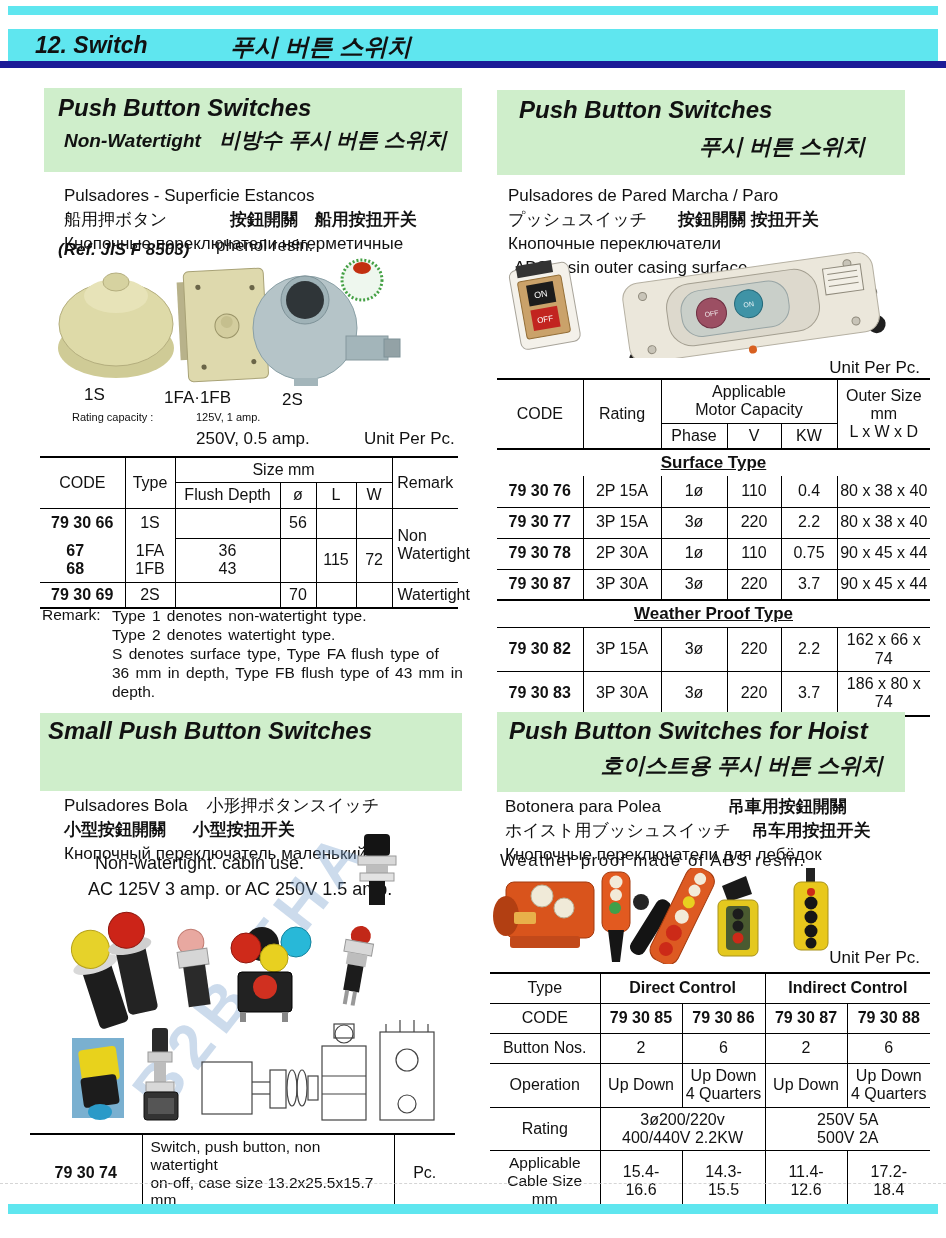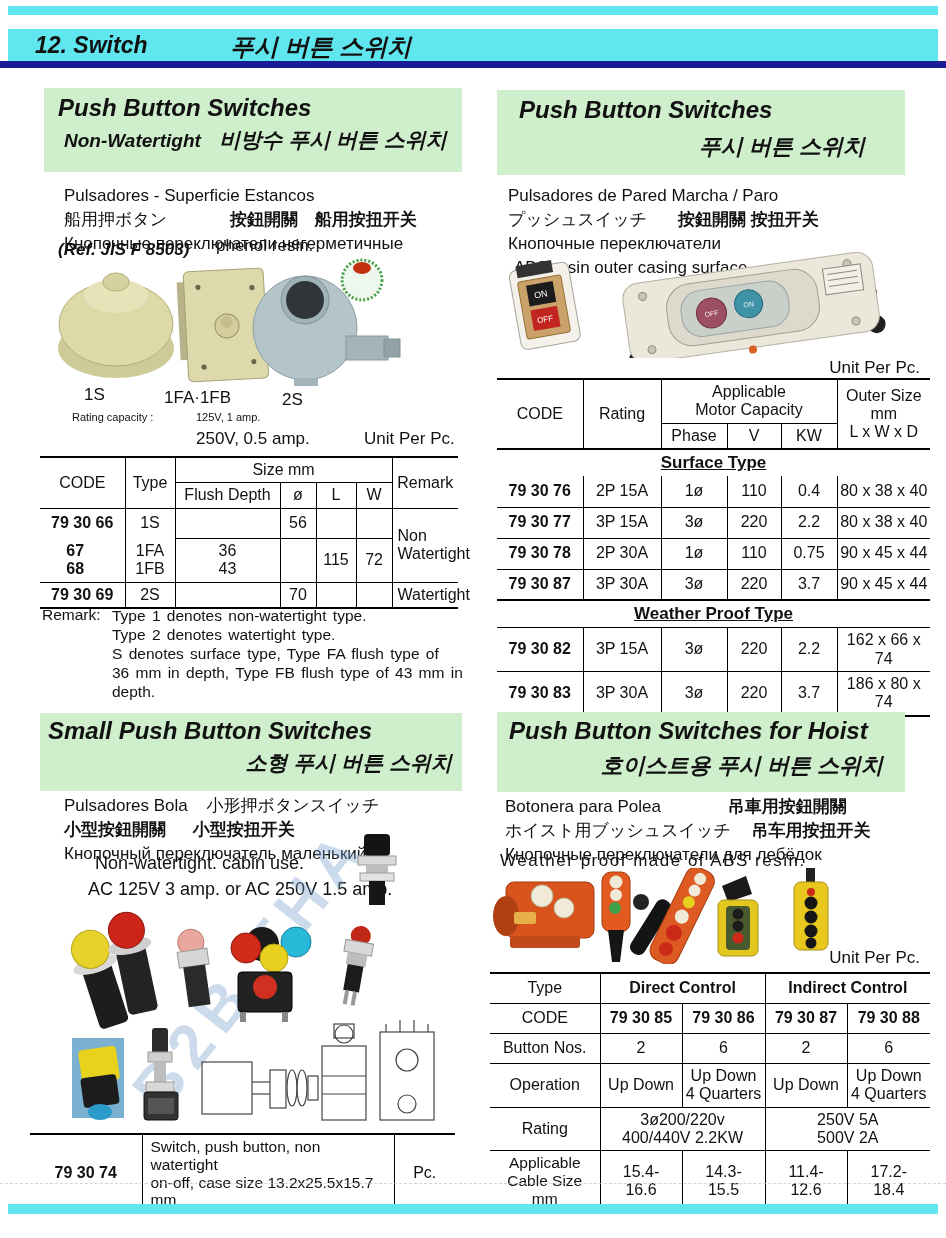--- a/index.html
+++ b/index.html
@@ -159,21 +159,20 @@
 
   <span class="abs" style="left:42px;top:606px;font-size:15.5px;">Remark:</span>
   <div class="abs pre" style="left:112px;top:606px;width:356px;font-size:15.5px;line-height:19px;word-spacing:2px;">Type 1 denotes non-watertight type.
 Type 2 denotes watertight type.
 S denotes surface type, Type FA flush type of
 36 mm in depth, Type FB flush type of 43 mm in
 depth.</div>
 
   <div class="abs green" style="left:40px;top:713px;width:422px;height:78px;">
     <div class="bi" style="font-size:24px;padding:4px 0 0 8px;">Small Push Button Switches</div>
-    <div class="bi right" style="font-size:21px;padding:4px 10px 0 0;">소형 푸시 버튼 스위치</div>
   </div>
 
   <div class="abs" style="left:64px;top:794px;width:400px;">
     <div class="langline">
       <span>Pulsadores Bola</span>
       <span style="margin-left:14px;">小形押ボタンスイッチ</span>
     </div>
     <div class="langline b">
       <span>小型按鈕開關</span>
       <span style="margin-left:22px;">小型按扭开关</span>

